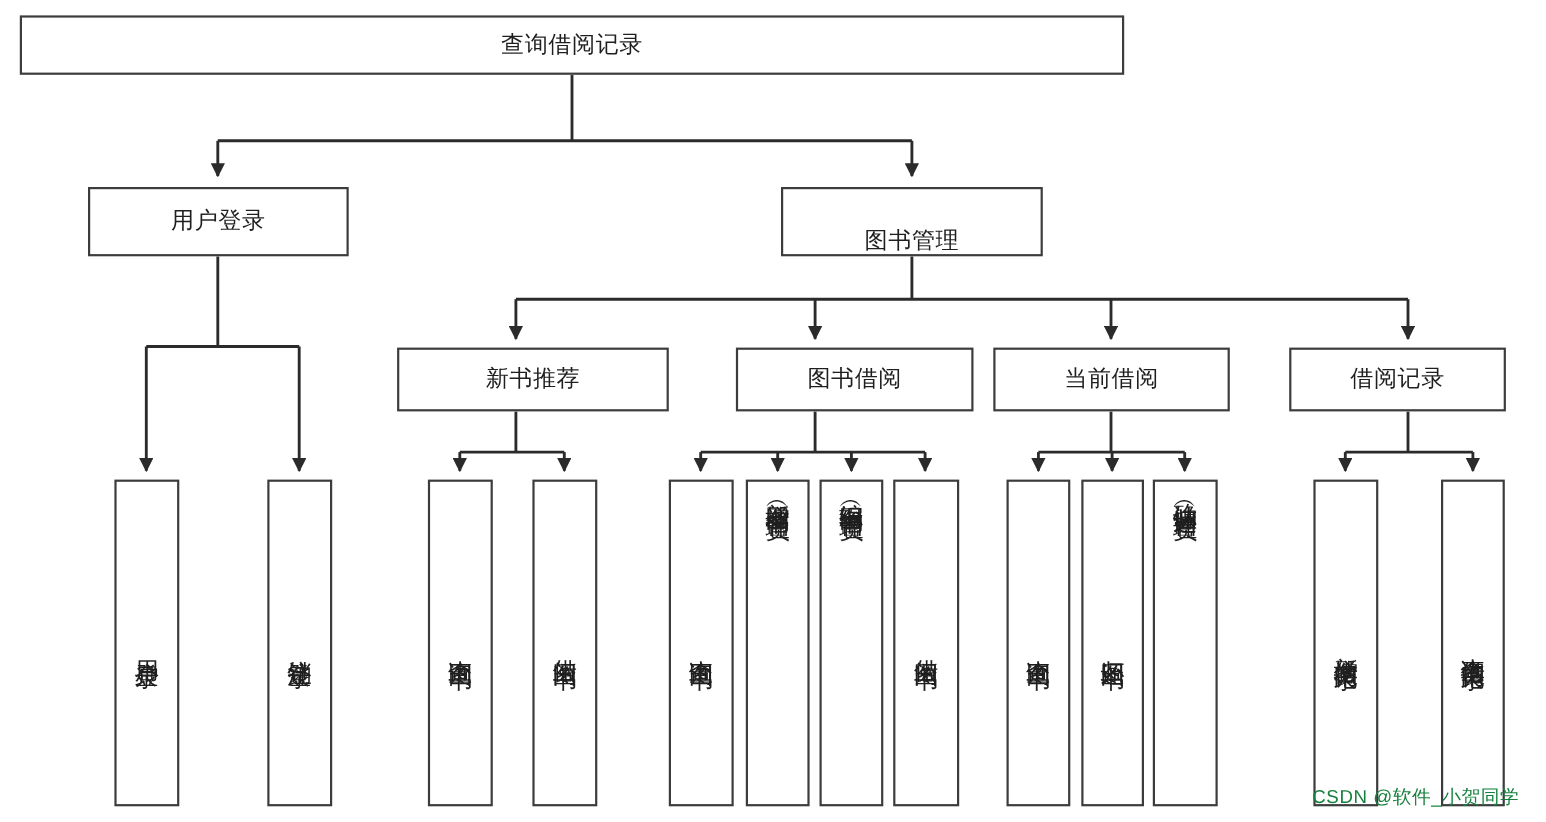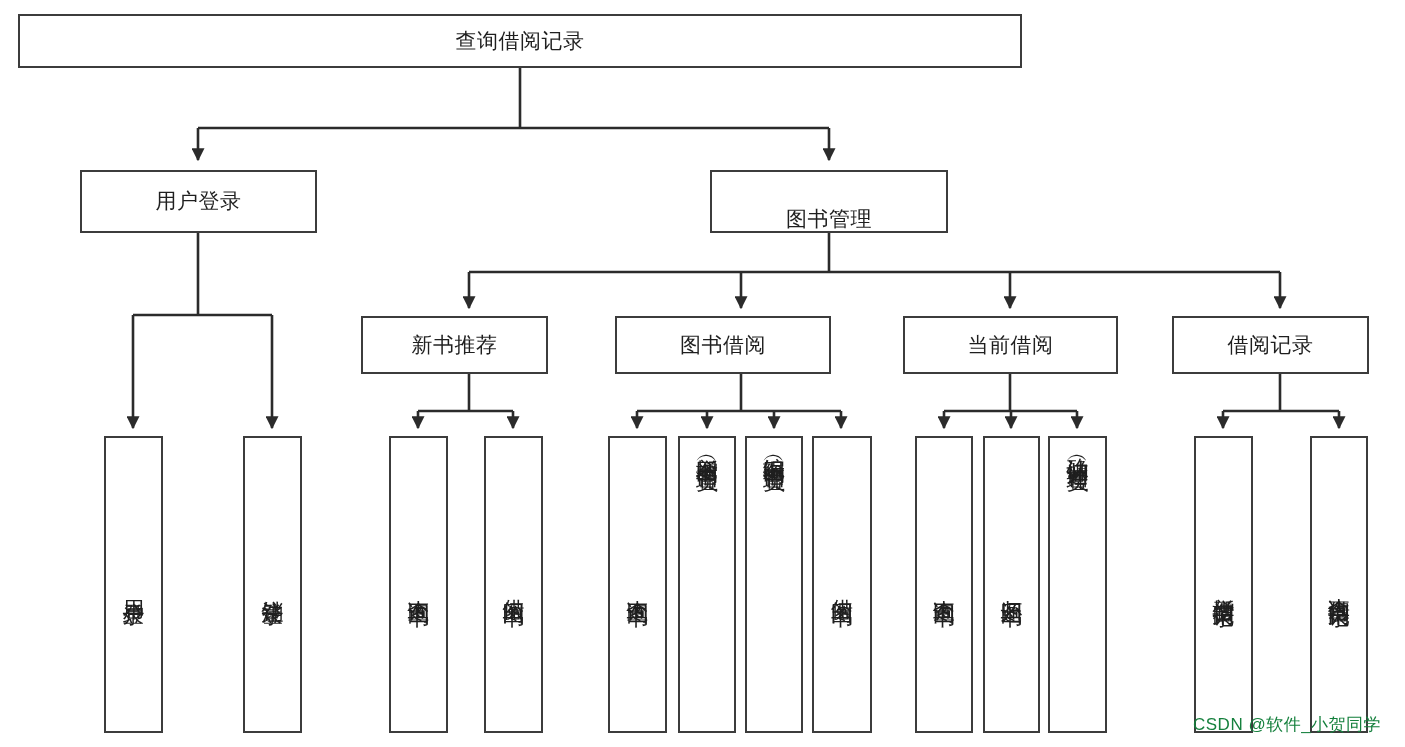--- a/index.html
+++ b/index.html
@@ -127,24 +127,24 @@
     <span class="node-label">查询借阅记录</span>
   </div>
 
   <div class="node-box" style="left:80px; top:170px; width:237px; height:63px;">
     <span class="node-label">用户登录</span>
   </div>
   <div class="node-box" style="left:710px; top:170px; width:238px; height:63px;align-items:flex-end;">
     <span class="node-label">图书管理</span>
   </div>
 
-  <div class="node-box" style="left:361px; top:316px; width:187px; height:58px;">
+  <div class="node-box" style="left:361px; top:316px; width:247px; height:58px;">
     <span class="node-label">新书推荐</span>
   </div>
-  <div class="node-box" style="left:615px; top:316px; width:216px; height:58px;">
+  <div class="node-box" style="left:669px; top:316px; width:216px; height:58px;">
     <span class="node-label">图书借阅</span>
   </div>
   <div class="node-box" style="left:903px; top:316px; width:215px; height:58px;">
     <span class="node-label">当前借阅</span>
   </div>
   <div class="node-box" style="left:1172px; top:316px; width:197px; height:58px;">
     <span class="node-label">借阅记录</span>
   </div>
 
   <div class="node-box leaf center-v" style="left:104px; top:436px; width:59px; height:297px;">

